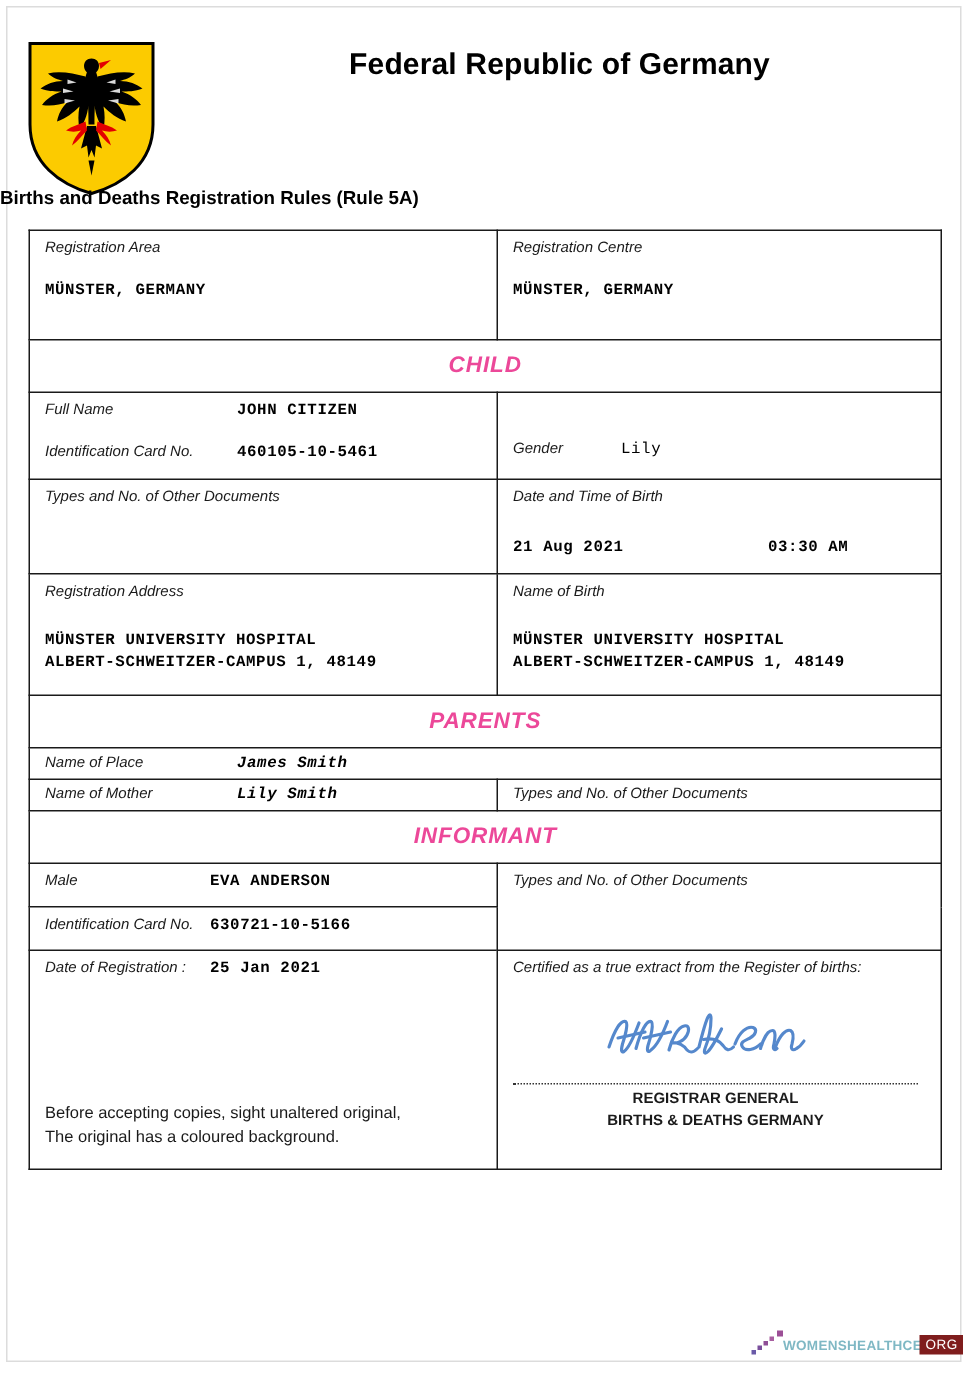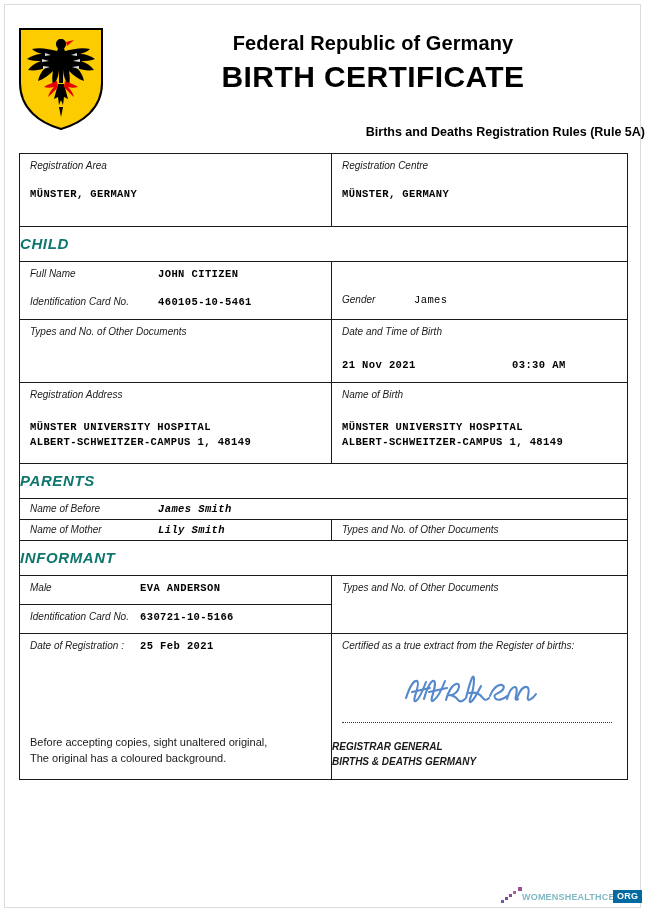--- a/index.html
+++ b/index.html
@@ -67,21 +67,21 @@
     color: #000;
     letter-spacing: 0.4px;
     margin-top: 6px;
     line-height: 1.1;
   }
   .subtitle {
     position: absolute;
     left: 0;
     top: 103px;
     width: 645px;
-    text-align: right;
+    text-align: left;
     font-size: 12.5px;
     font-weight: bold;
     color: #000;
   }
 
   
   .cert-table {
     position: absolute;
     left: 19px;
     top: 153px;
@@ -127,26 +127,26 @@
     font-size: 10.5px;
     font-weight: bold;
     font-style: italic;
     letter-spacing: 0.4px;
     color: #000;
     white-space: pre;
     text-align: right;
   }
 
   .section-head {
-    text-align: left;
+    text-align: center;
     font-size: 15px;
     font-weight: bold;
     font-style: italic;
     letter-spacing: 0.6px;
-    color: #0f766e;
+    color: #ec4899;
     padding: 8px 0 9px 0;
   }
 
   
   .row-lv {
     display: flex;
     align-items: baseline;
   }
   .row-lv .lbl { width: 128px; flex: 0 0 128px; }
   .row-lv-g .lbl { width: 72px; flex: 0 0 72px; }
@@ -177,26 +177,25 @@
     left: 10px;
     top: 88px;
     width: 270px;
     border-top: 1px dotted #333;
   }
   .reg-lines {
     position: absolute;
     left: 0;
     top: 92px;
     width: 290px;
+    text-align: center;
     font-size: 10px;
-    font-style: italic;
     font-weight: bold;
     color: #1a1a1a;
     line-height: 1.45;
-    margin-top: 14px;
   }
 
   .notice {
     font-size: 11px;
     color: #1a1a1a;
     line-height: 1.45;
   }
 
   
   .watermark {
@@ -213,24 +212,24 @@
     font-size: 9px;
     font-weight: bold;
     letter-spacing: 0.2px;
     color: #7fb8c4;
     white-space: nowrap;
   }
   .wm-badge {
     position: absolute;
     left: 113px;
     top: 4px;
-    background: #0369a1;
+    background: #7f1d1d;
     color: #ffffff;
     font-size: 9px;
-    font-weight: bold;
+    font-weight: normal;
     padding: 1px 4px 2px 4px;
     letter-spacing: 0.3px;
   }
 </style>
 </head>
 <body>
 
 <div id="page-frame"></div>
 
 <div id="sheet">
@@ -266,21 +265,20 @@
         <path d="M24 32 L31 34 L24 35 Z"></path>
         <path d="M25 39 L32 40 L25 42 Z"></path>
         <path d="M59 26 L53 28 L59 29 Z"></path>
         <path d="M62 32 L55 34 L62 35 Z"></path>
         <path d="M61 39 L54 40 L61 42 Z"></path>
       </g>
     </svg>
 
     <div class="title-block">
       <div class="title-1">Federal Republic of Germany</div>
-      <div class="title-2">BIRTH CERTIFICATE</div>
     </div>
     <div class="subtitle">Births and Deaths Registration Rules (Rule 5A)</div>
   </div>
 
   <table class="cert-table">
     <colgroup>
       <col style="width:312px">
       <col style="width:296px">
     </colgroup>
     <tbody>
@@ -319,40 +317,40 @@
             <div class="row-lv">
               <span class="lbl">Identification Card No.</span>
               <span class="val">460105-10-5461</span>
             </div>
           </div>
         </td>
         <td>
           <div class="cell-pad" style="height:57px; padding-top:32px">
             <div class="row-lv row-lv-g">
               <span class="lbl">Gender</span>
-              <span class="val-plain">James</span>
+              <span class="val-plain">Lily</span>
             </div>
           </div>
         </td>
       </tr>
 
       <tr>
         <td>
           <div class="cell-pad" style="height:62px">
             <div class="lbl">Types and No. of Other Documents</div>
             <div class="stack-gap"></div>
             <div class="val"></div>
           </div>
         </td>
         <td>
           <div class="cell-pad" style="height:62px">
             <div class="lbl">Date and Time of Birth</div>
             <div style="height:22px"></div>
             <div class="dt-row">
-              <span class="val d1">21 Nov 2021</span>
+              <span class="val d1">21 Aug 2021</span>
               <span class="val">03:30 AM</span>
             </div>
           </div>
         </td>
       </tr>
 
       <tr>
         <td>
           <div class="cell-pad" style="height:80px">
             <div class="lbl">Registration Address</div>
@@ -374,21 +372,21 @@
       <tr>
         <td colspan="2">
           <div class="section-head">PARENTS</div>
         </td>
       </tr>
 
       <tr>
         <td colspan="2">
           <div class="cell-pad" style="height:20px; padding-top:4px">
             <div class="row-lv">
-              <span class="lbl">Name of Before</span>
+              <span class="lbl">Name of Place</span>
               <span class="val-ital">James Smith</span>
             </div>
           </div>
         </td>
       </tr>
 
       <tr>
         <td>
           <div class="cell-pad" style="height:20px; padding-top:4px">
             <div class="row-lv">
@@ -435,21 +433,21 @@
             </div>
           </div>
         </td>
       </tr>
 
       <tr>
         <td>
           <div class="cell-pad" style="height:145px; position:relative">
             <div class="row-lv row-lv-d">
               <span class="lbl">Date of Registration :</span>
-              <span class="val">25 Feb 2021</span>
+              <span class="val">25 Jan 2021</span>
             </div>
             <div class="notice" style="position:absolute; left:10px; bottom:12px;">
               <div>Before accepting copies, sight unaltered original,</div>
               <div>The original has a coloured background.</div>
             </div>
           </div>
         </td>
         <td>
           <div class="cell-pad" style="height:145px; padding:0">
             <div class="sig-wrap">

